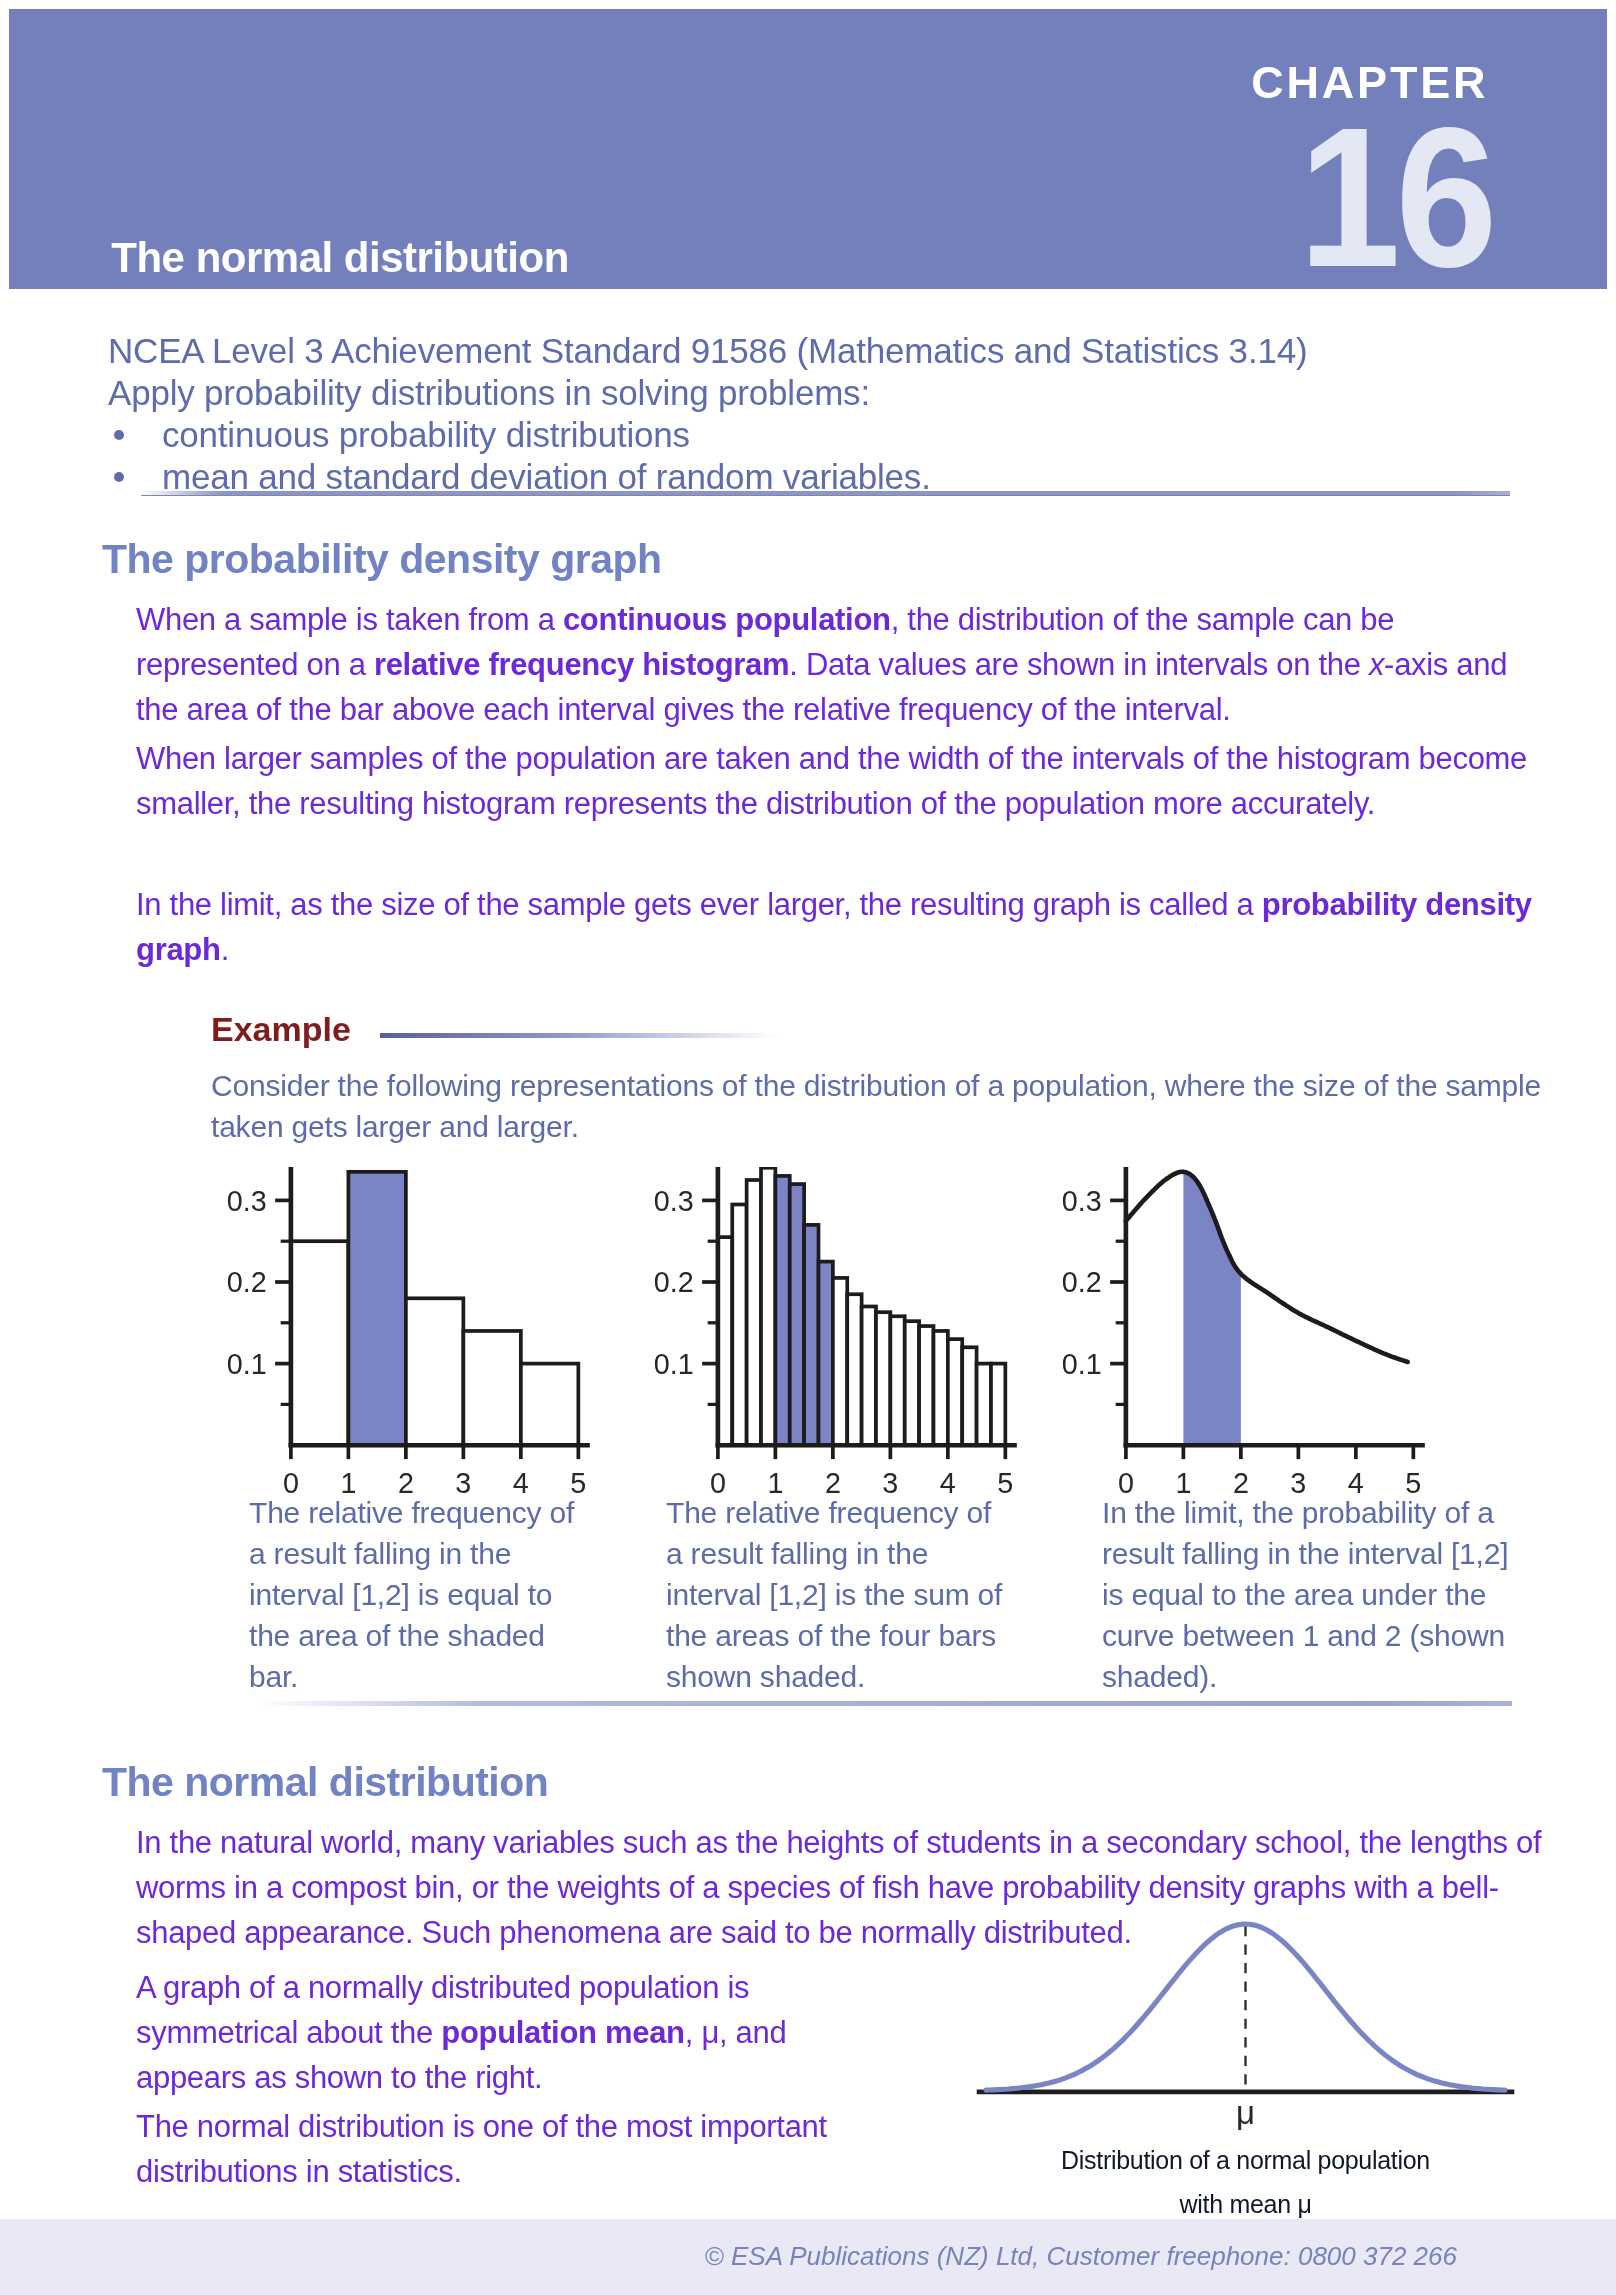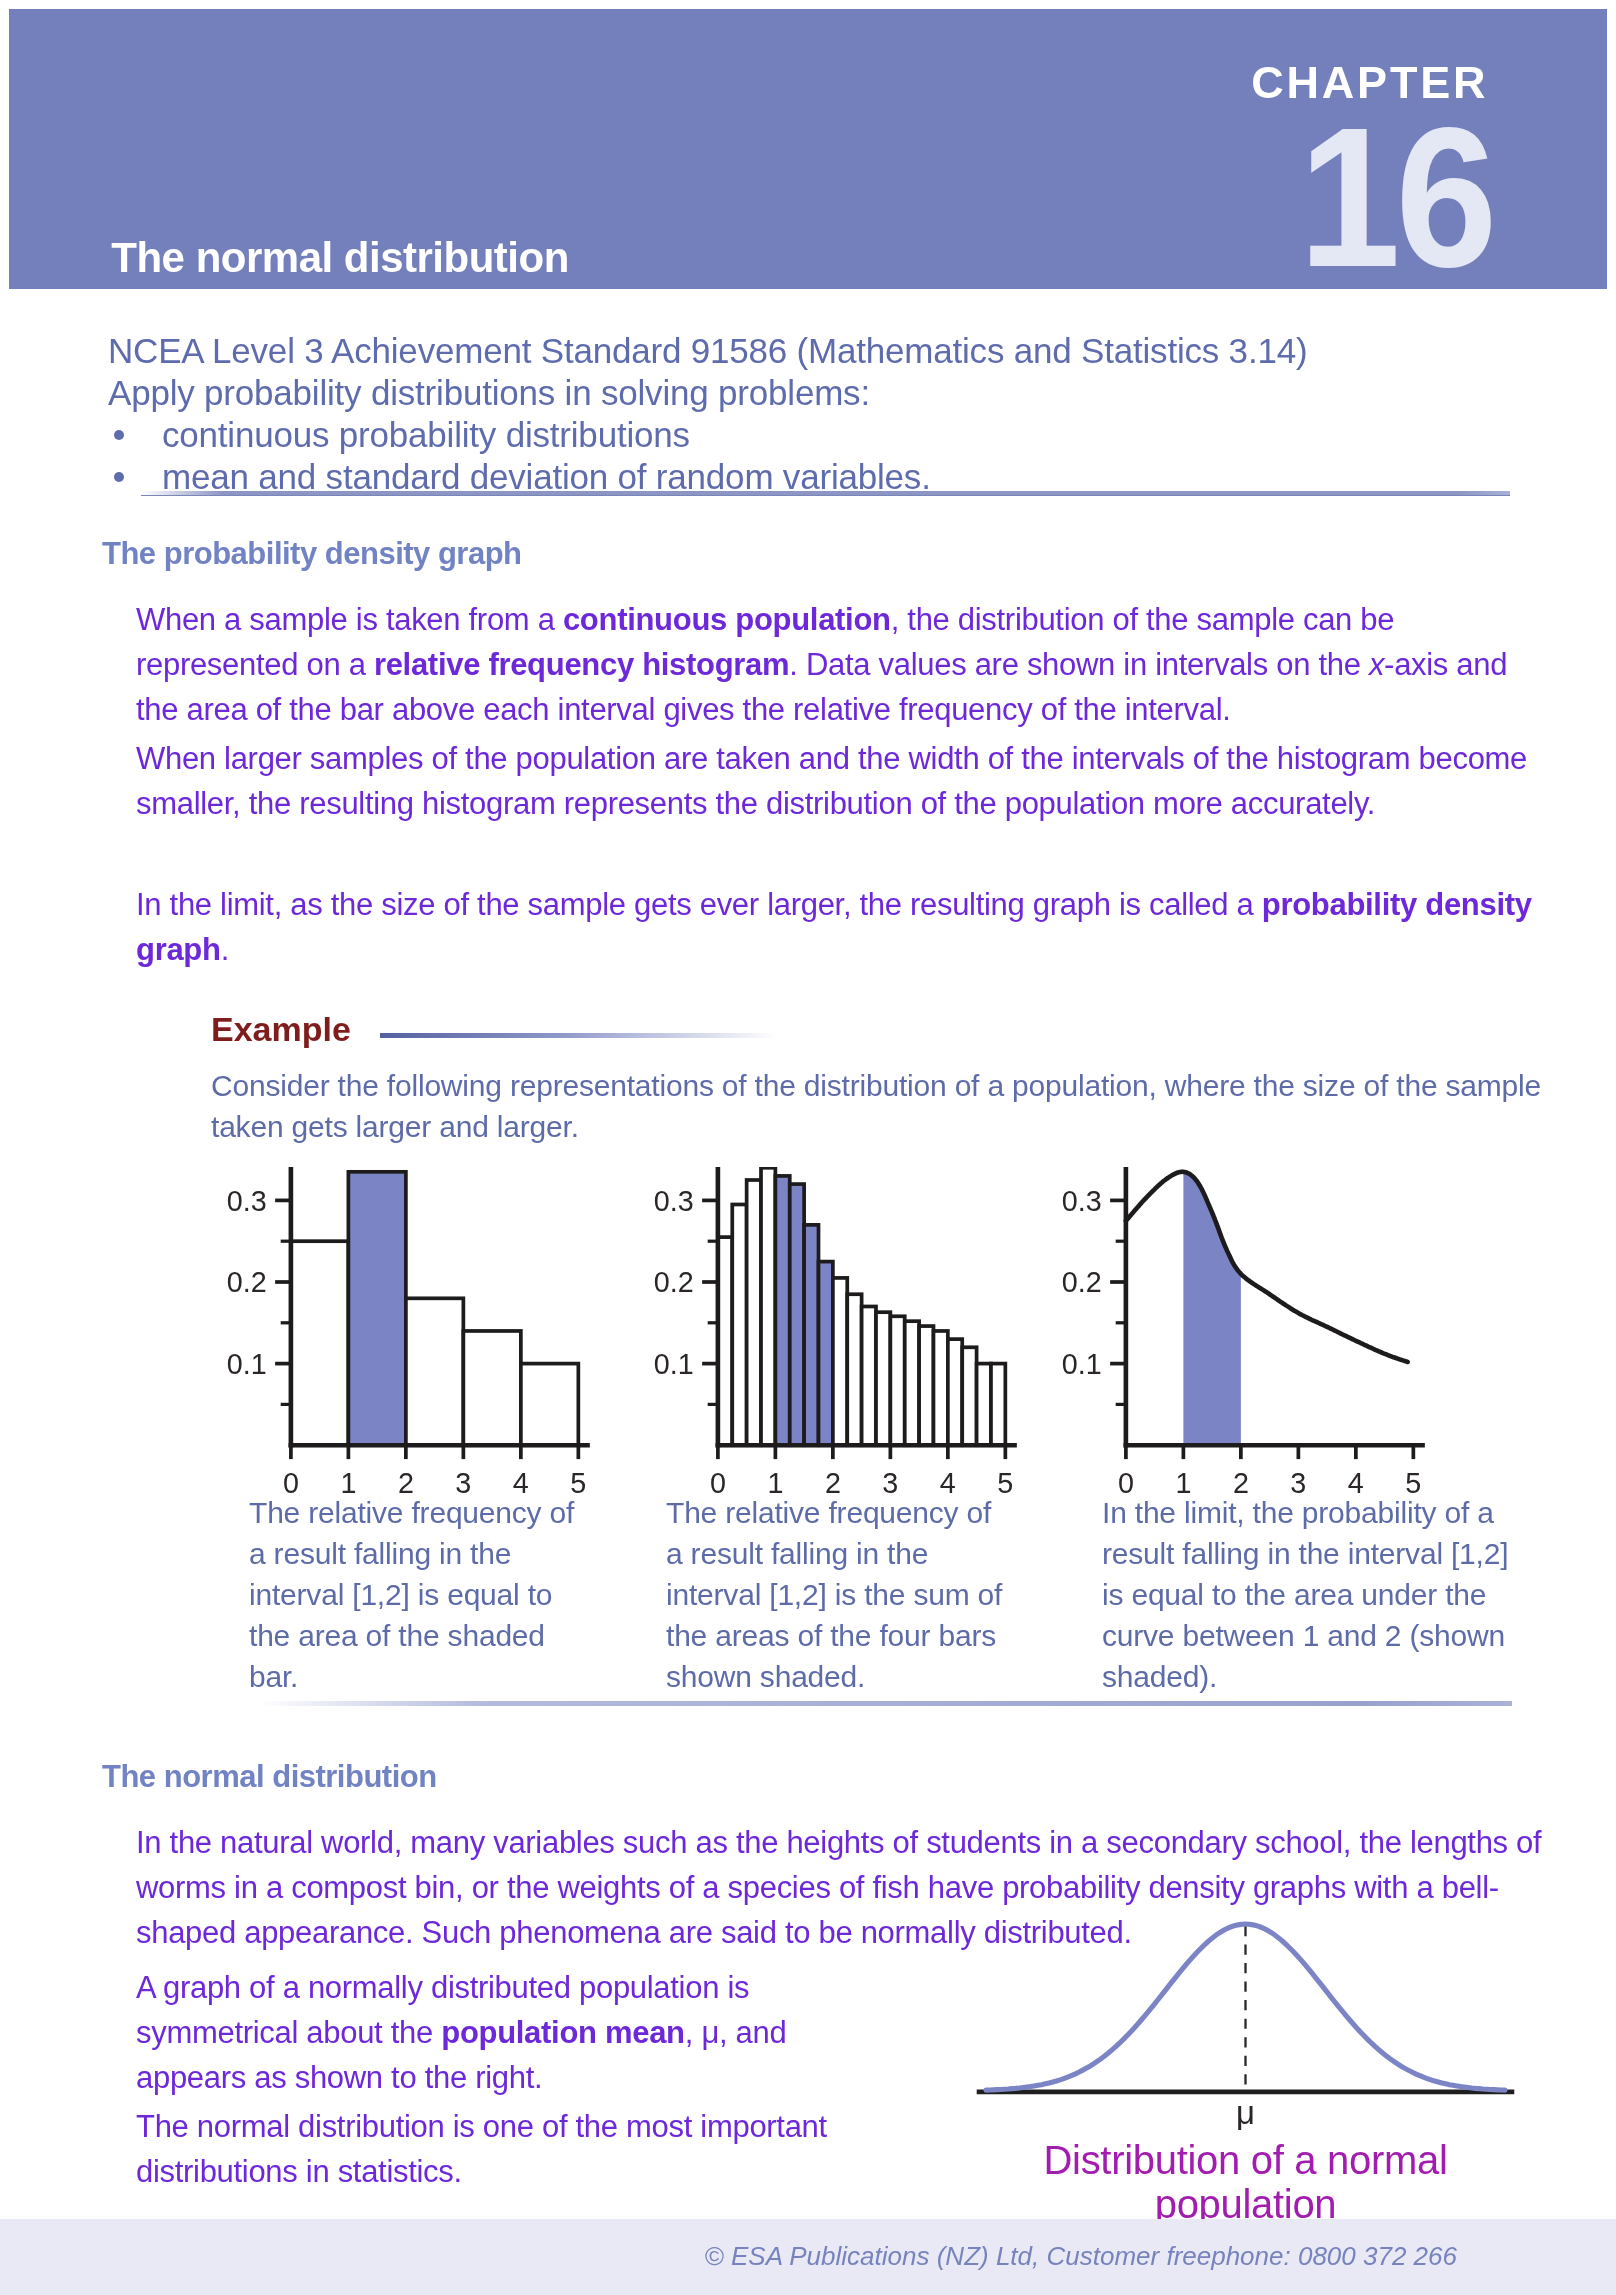--- a/index.html
+++ b/index.html
@@ -14,37 +14,37 @@
   .chapter-num{right:115px;top:89px;color:#E4E7F4;font-size:199px;font-weight:600;line-height:1;letter-spacing:-5.6px;transform:scaleX(.92);transform-origin:100% 0;}
 
   
   .std{left:108px;top:330px;width:1419px;color:#5E6CAD;font-size:35px;line-height:42px;letter-spacing:-0.2px;}
   .std-bullets{margin:0;padding:0;list-style:none;}
   .std-bullets li{position:relative;padding-left:54px;}
   .dot{position:absolute;left:5.6px;top:16px;width:10.2px;height:10.2px;border-radius:50%;background:#5E6CAD;}
   .rule{left:141px;top:491px;width:1369px;height:3.7px;border-bottom:1.9px solid #7B86B8;
         background:linear-gradient(to right, rgba(140,149,195,0), #8c95c3 6%, #8c95c3 96%, #a9b1d5);}
 
-  .h2{color:#7283C4;font-size:31px;font-weight:bold;letter-spacing:-0.5px;}
+  .h2{color:#7283C4;font-size:41px;font-weight:bold;letter-spacing:-0.5px;}
   .body-p{width:1419px;color:#6d28d9;font-size:31px;line-height:45px;letter-spacing:-0.3px;margin-left:34px;}
   .body-p b{font-weight:bold;}
 
   
   .ex-head{left:211px;top:1010px;color:#7f1d1d;font-size:34px;font-weight:bold;}
   .ex-line{left:380px;top:1033px;width:397px;height:4.6px;
            background:linear-gradient(to right,#5560a0,#8d97c9 45%,rgba(235,237,246,0));}
   .ex-intro{left:211px;top:1065px;width:1336px;color:#5D6BA8;font-size:30px;line-height:41px;letter-spacing:-0.2px;}
   .chart{width:408px;height:332px;}
   .caption{color:#5D6BA8;font-size:30px;line-height:41px;letter-spacing:-0.2px;}
   .ex-endline{left:258px;top:1701px;width:1254px;height:4.6px;
            background:linear-gradient(to right,rgba(160,168,210,0),#b3badd 18%,#98a2cd 88%,#aab2d8);}
 
   
   .mu-label{left:967px;top:2094px;width:557px;text-align:center;color:#2B2627;font-size:33px;}
-  .bell-caption{left:967px;top:2138px;width:557px;text-align:center;color:#a21caf;font-size:40px;line-height:44px;letter-spacing:-0.3px;}
+  .bell-caption{left:967px;top:2138px;width:557px;text-align:center;color:#0f172a;font-size:25px;line-height:44px;letter-spacing:-0.3px;}
 
   
   .footer-band{left:0;top:2219px;width:1617px;height:77px;background:#E8E9F4;}
   .footer-text{right:160px;top:2241px;color:#7683BC;font-size:26px;font-style:italic;}
 </style>
 </head>
 <body>
 
 <div id="page">
 

